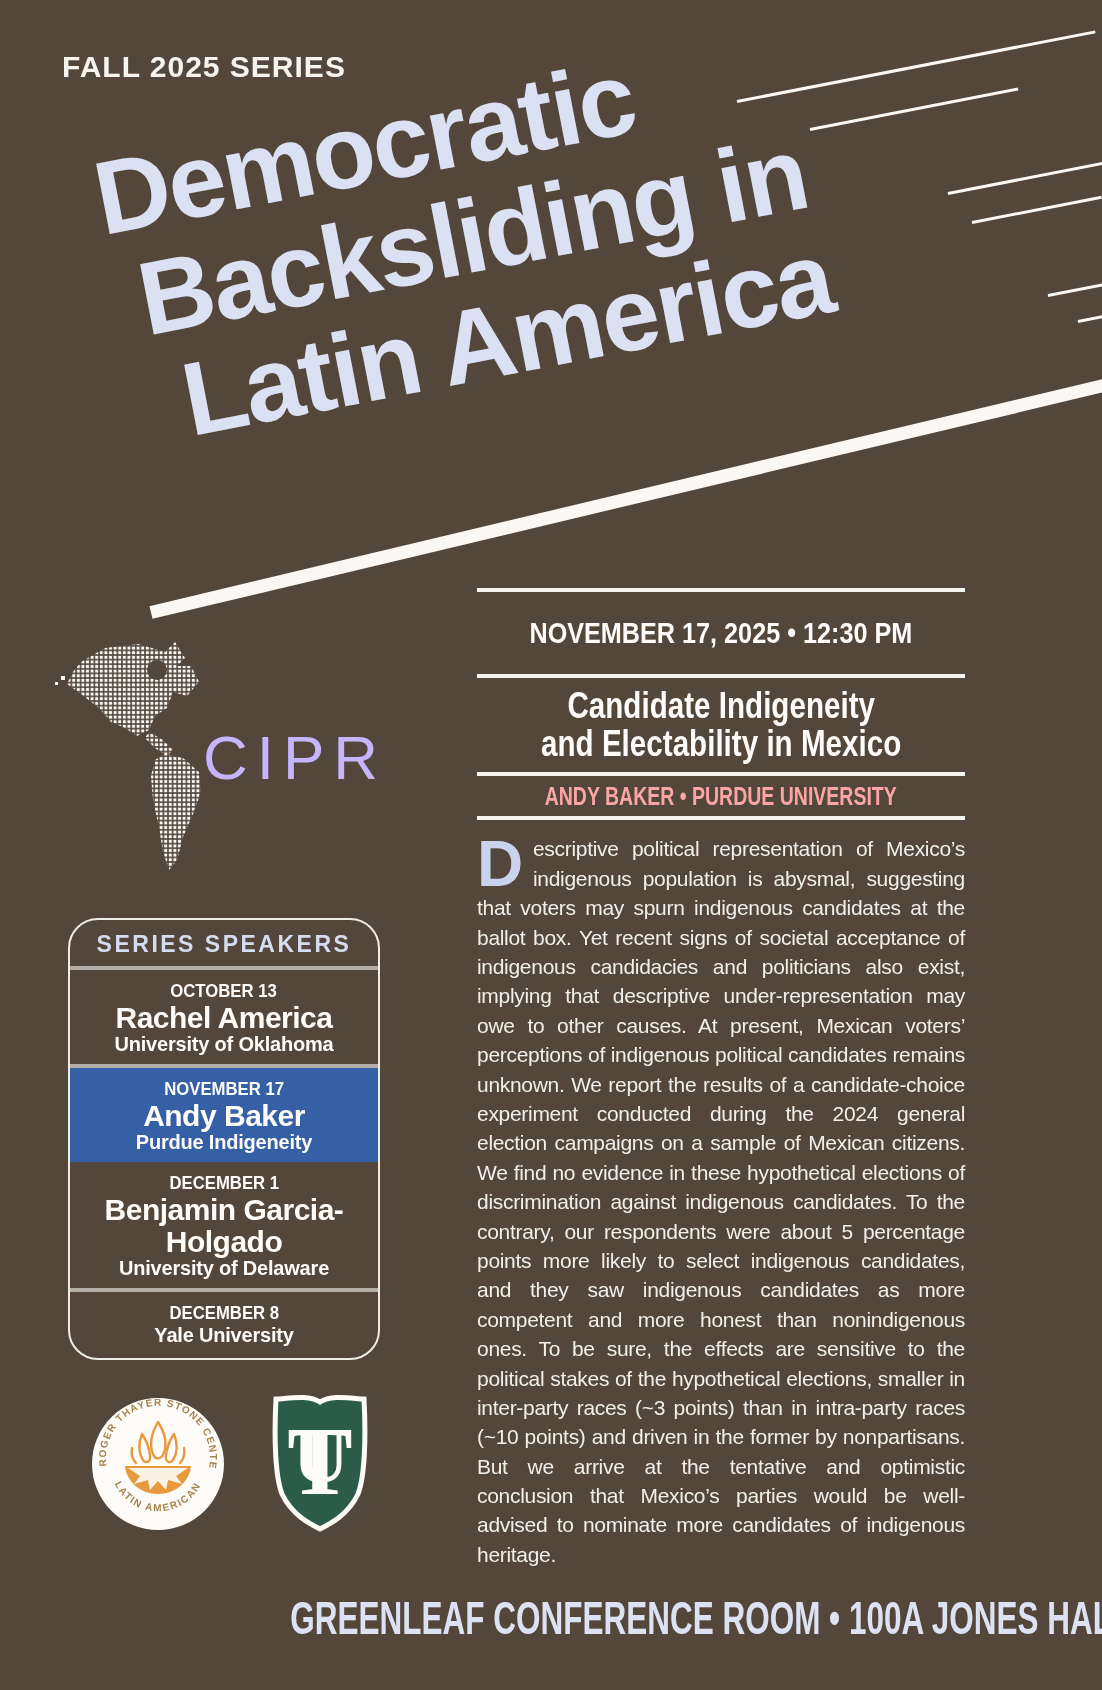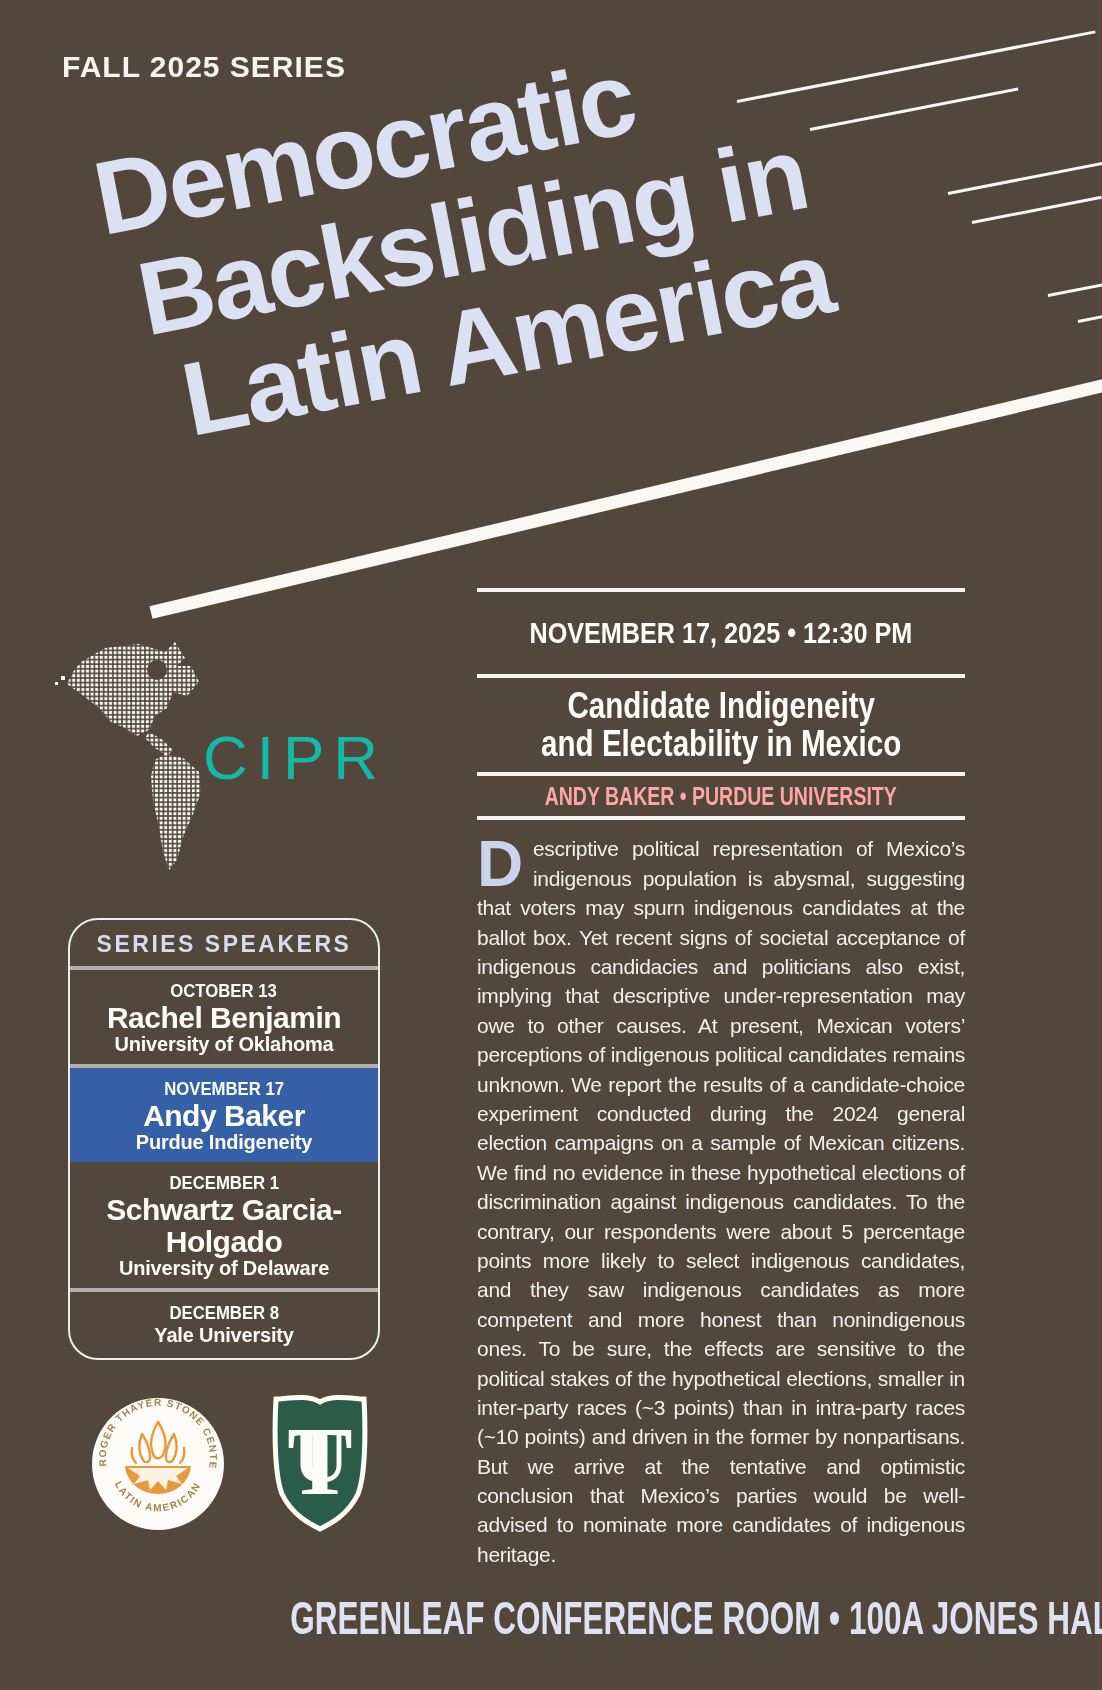--- a/index.html
+++ b/index.html
@@ -33,21 +33,21 @@
     transform:rotate(-11deg);transform-origin:top left;
     color:var(--title-lavender);font-weight:bold;font-size:104px;
     line-height:1.03;letter-spacing:-2px;white-space:nowrap;
   }
   .title-line2{margin-left:24px;}
   .title-line3{margin-left:48px;}
   
   .cipr-map{position:absolute;left:53px;top:632px;}
   .cipr-text{
     position:absolute;left:203px;top:722px;font-size:62px;font-weight:normal;
-    color:#14b8a6;letter-spacing:9px;
+    color:#c4b5fd;letter-spacing:9px;
   }
   
   .right-col{position:absolute;left:477px;top:588px;width:488px;text-align:center;}
   .rule{height:4px;background:var(--near-white);}
   .cond{display:inline-block;transform:scaleX(0.84);transform-origin:center;white-space:nowrap;}
   .cond-80{display:inline-block;transform:scaleX(0.80);transform-origin:center;white-space:nowrap;}
   .cond-78{display:inline-block;transform:scaleX(0.78);transform-origin:center;white-space:nowrap;}
   .cond-sm{display:inline-block;transform:scaleX(0.88);transform-origin:center;white-space:nowrap;}
   .date-line{margin:24px 0;font-size:30px;font-weight:bold;color:#fdfcfa;}
   .talk-title{margin:9px 0 10px;font-size:37px;font-weight:bold;line-height:1.02;color:#fdfcfa;}
@@ -139,32 +139,32 @@
       <span class="dropcap">D</span><span>escriptive political representation of Mexico’s indigenous population is abysmal, suggesting that voters may spurn indigenous candidates at the ballot box. Yet recent signs of societal acceptance of indigenous candidacies and politicians also exist, implying that descriptive under-representation may owe to other causes. At present, Mexican voters’ perceptions of indigenous political candidates remains unknown. We report the results of a candidate-choice experiment conducted during the 2024 general election campaigns on a sample of Mexican citizens. We find no evidence in these hypothetical elections of discrimination against indigenous candidates. To the contrary, our respondents were about 5 percentage points more likely to select indigenous candidates, and they saw indigenous candidates as more competent and more honest than nonindigenous ones. To be sure, the effects are sensitive to the political stakes of the hypothetical elections, smaller in inter-party races (~3 points) than in intra-party races (~10 points) and driven in the former by nonpartisans. But we arrive at the tentative and optimistic conclusion that Mexico’s parties would be well-advised to nominate more candidates of indigenous heritage.</span>
     </div>
   </div>
 
   <div class="speakers-box">
     <div class="speakers-header">SERIES SPEAKERS</div>
     <div class="header-rule"></div>
     <div>
         <div class="speaker-entry">
           <div class="speaker-date"><span class="cond-sm">OCTOBER 13</span></div>
-          <div class="speaker-name">Rachel Benjamin</div>
+          <div class="speaker-name">Rachel America</div>
           <div class="speaker-affiliation">University of Oklahoma</div>
         </div>
         <div class="speakers-divider"></div>
         <div class="speaker-entry highlighted">
           <div class="speaker-date"><span class="cond-sm">NOVEMBER 17</span></div>
           <div class="speaker-name">Andy Baker</div>
           <div class="speaker-affiliation">Purdue Indigeneity</div>
         </div>
         <div class="speaker-entry">
           <div class="speaker-date"><span class="cond-sm">DECEMBER 1</span></div>
-          <div class="speaker-name">Schwartz Garcia-Holgado</div>
+          <div class="speaker-name">Benjamin Garcia-Holgado</div>
           <div class="speaker-affiliation">University of Delaware</div>
         </div>
         <div class="speakers-divider"></div>
         <div class="speaker-entry">
           <div class="speaker-date"><span class="cond-sm">DECEMBER 8</span></div>
           <div class="speaker-affiliation">Yale University</div>
         </div>
       </div>
   </div>
 

